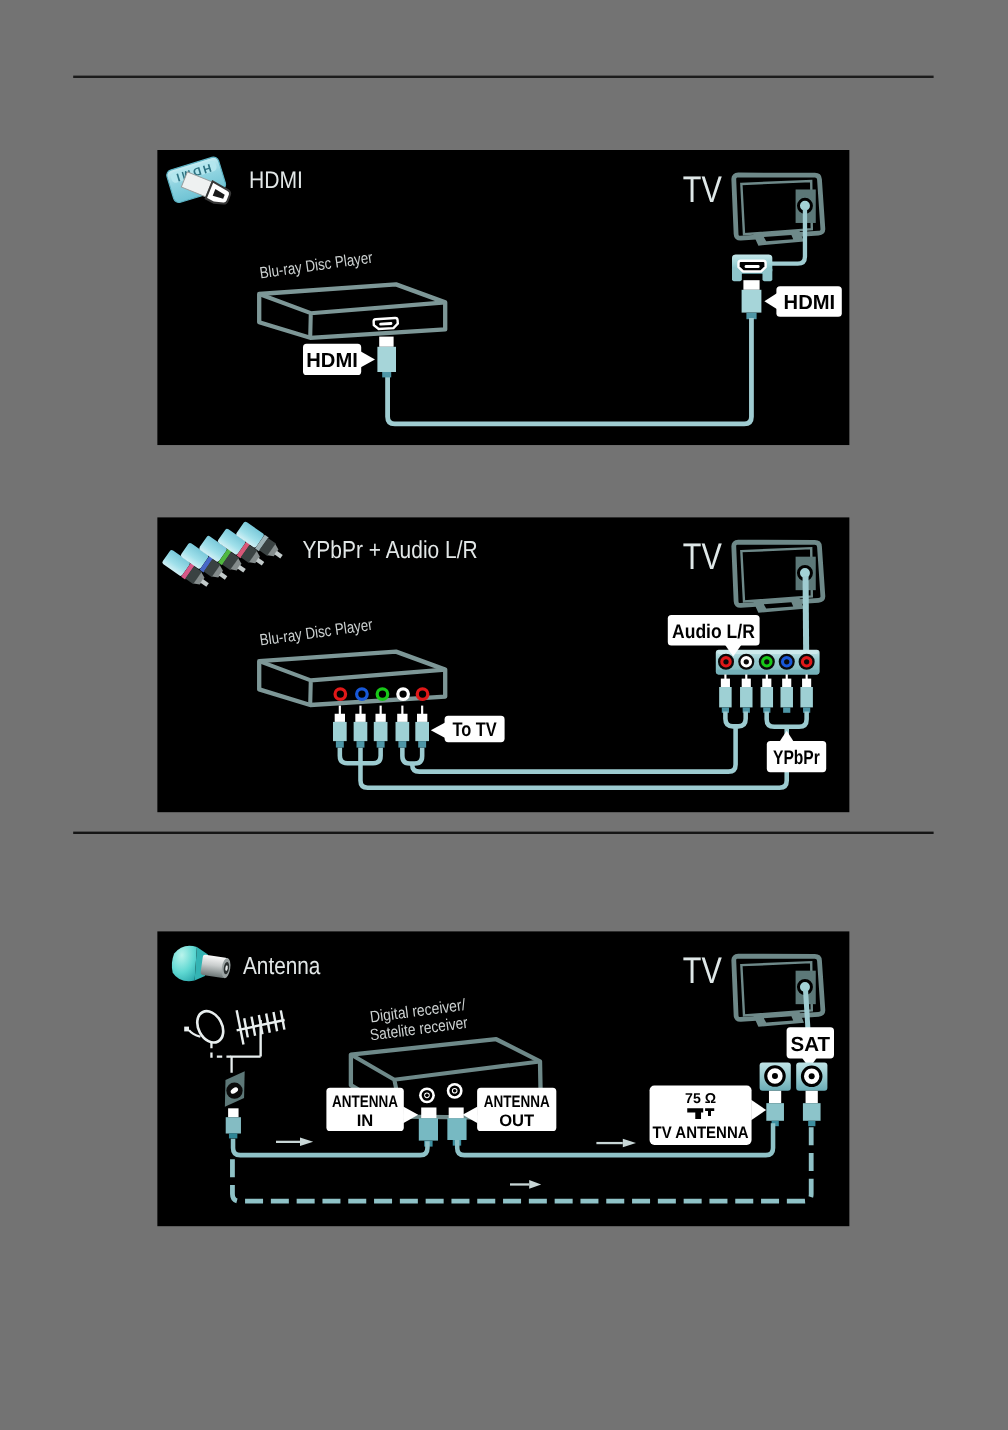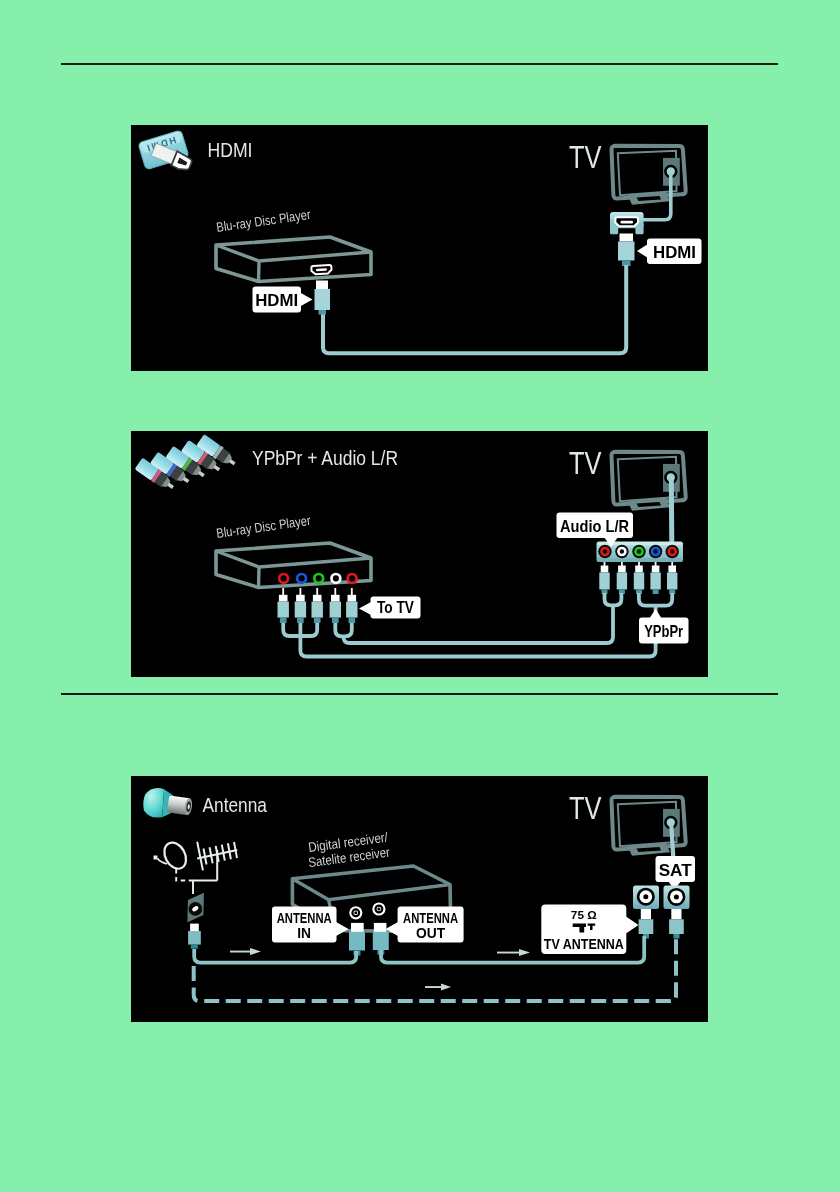--- a/index.html
+++ b/index.html
@@ -1,16 +1,16 @@
 <!DOCTYPE html>
 <html><head>
 <meta charset="utf-8">
 <style>
   html,body{margin:0;padding:0;background:#fff;}
-  #page{position:relative;width:840px;height:1192px;background:#86efac;overflow:hidden;
+  #page{position:relative;width:840px;height:1192px;background:#737373;overflow:hidden;
         font-family:"Liberation Sans",sans-serif;transform:translateZ(0);}
   .panel{position:absolute;left:131px;width:577px;height:246px;}
 </style>
 </head>
 <body>
 <div id="page">
 
 <div style="position:absolute;left:61px;top:63.3px;width:717px;height:1.5px;background:#1b1b1b;"></div>
 
 <div style="position:absolute;left:61px;top:693.3px;width:717px;height:1.7px;background:#151515;"></div>

